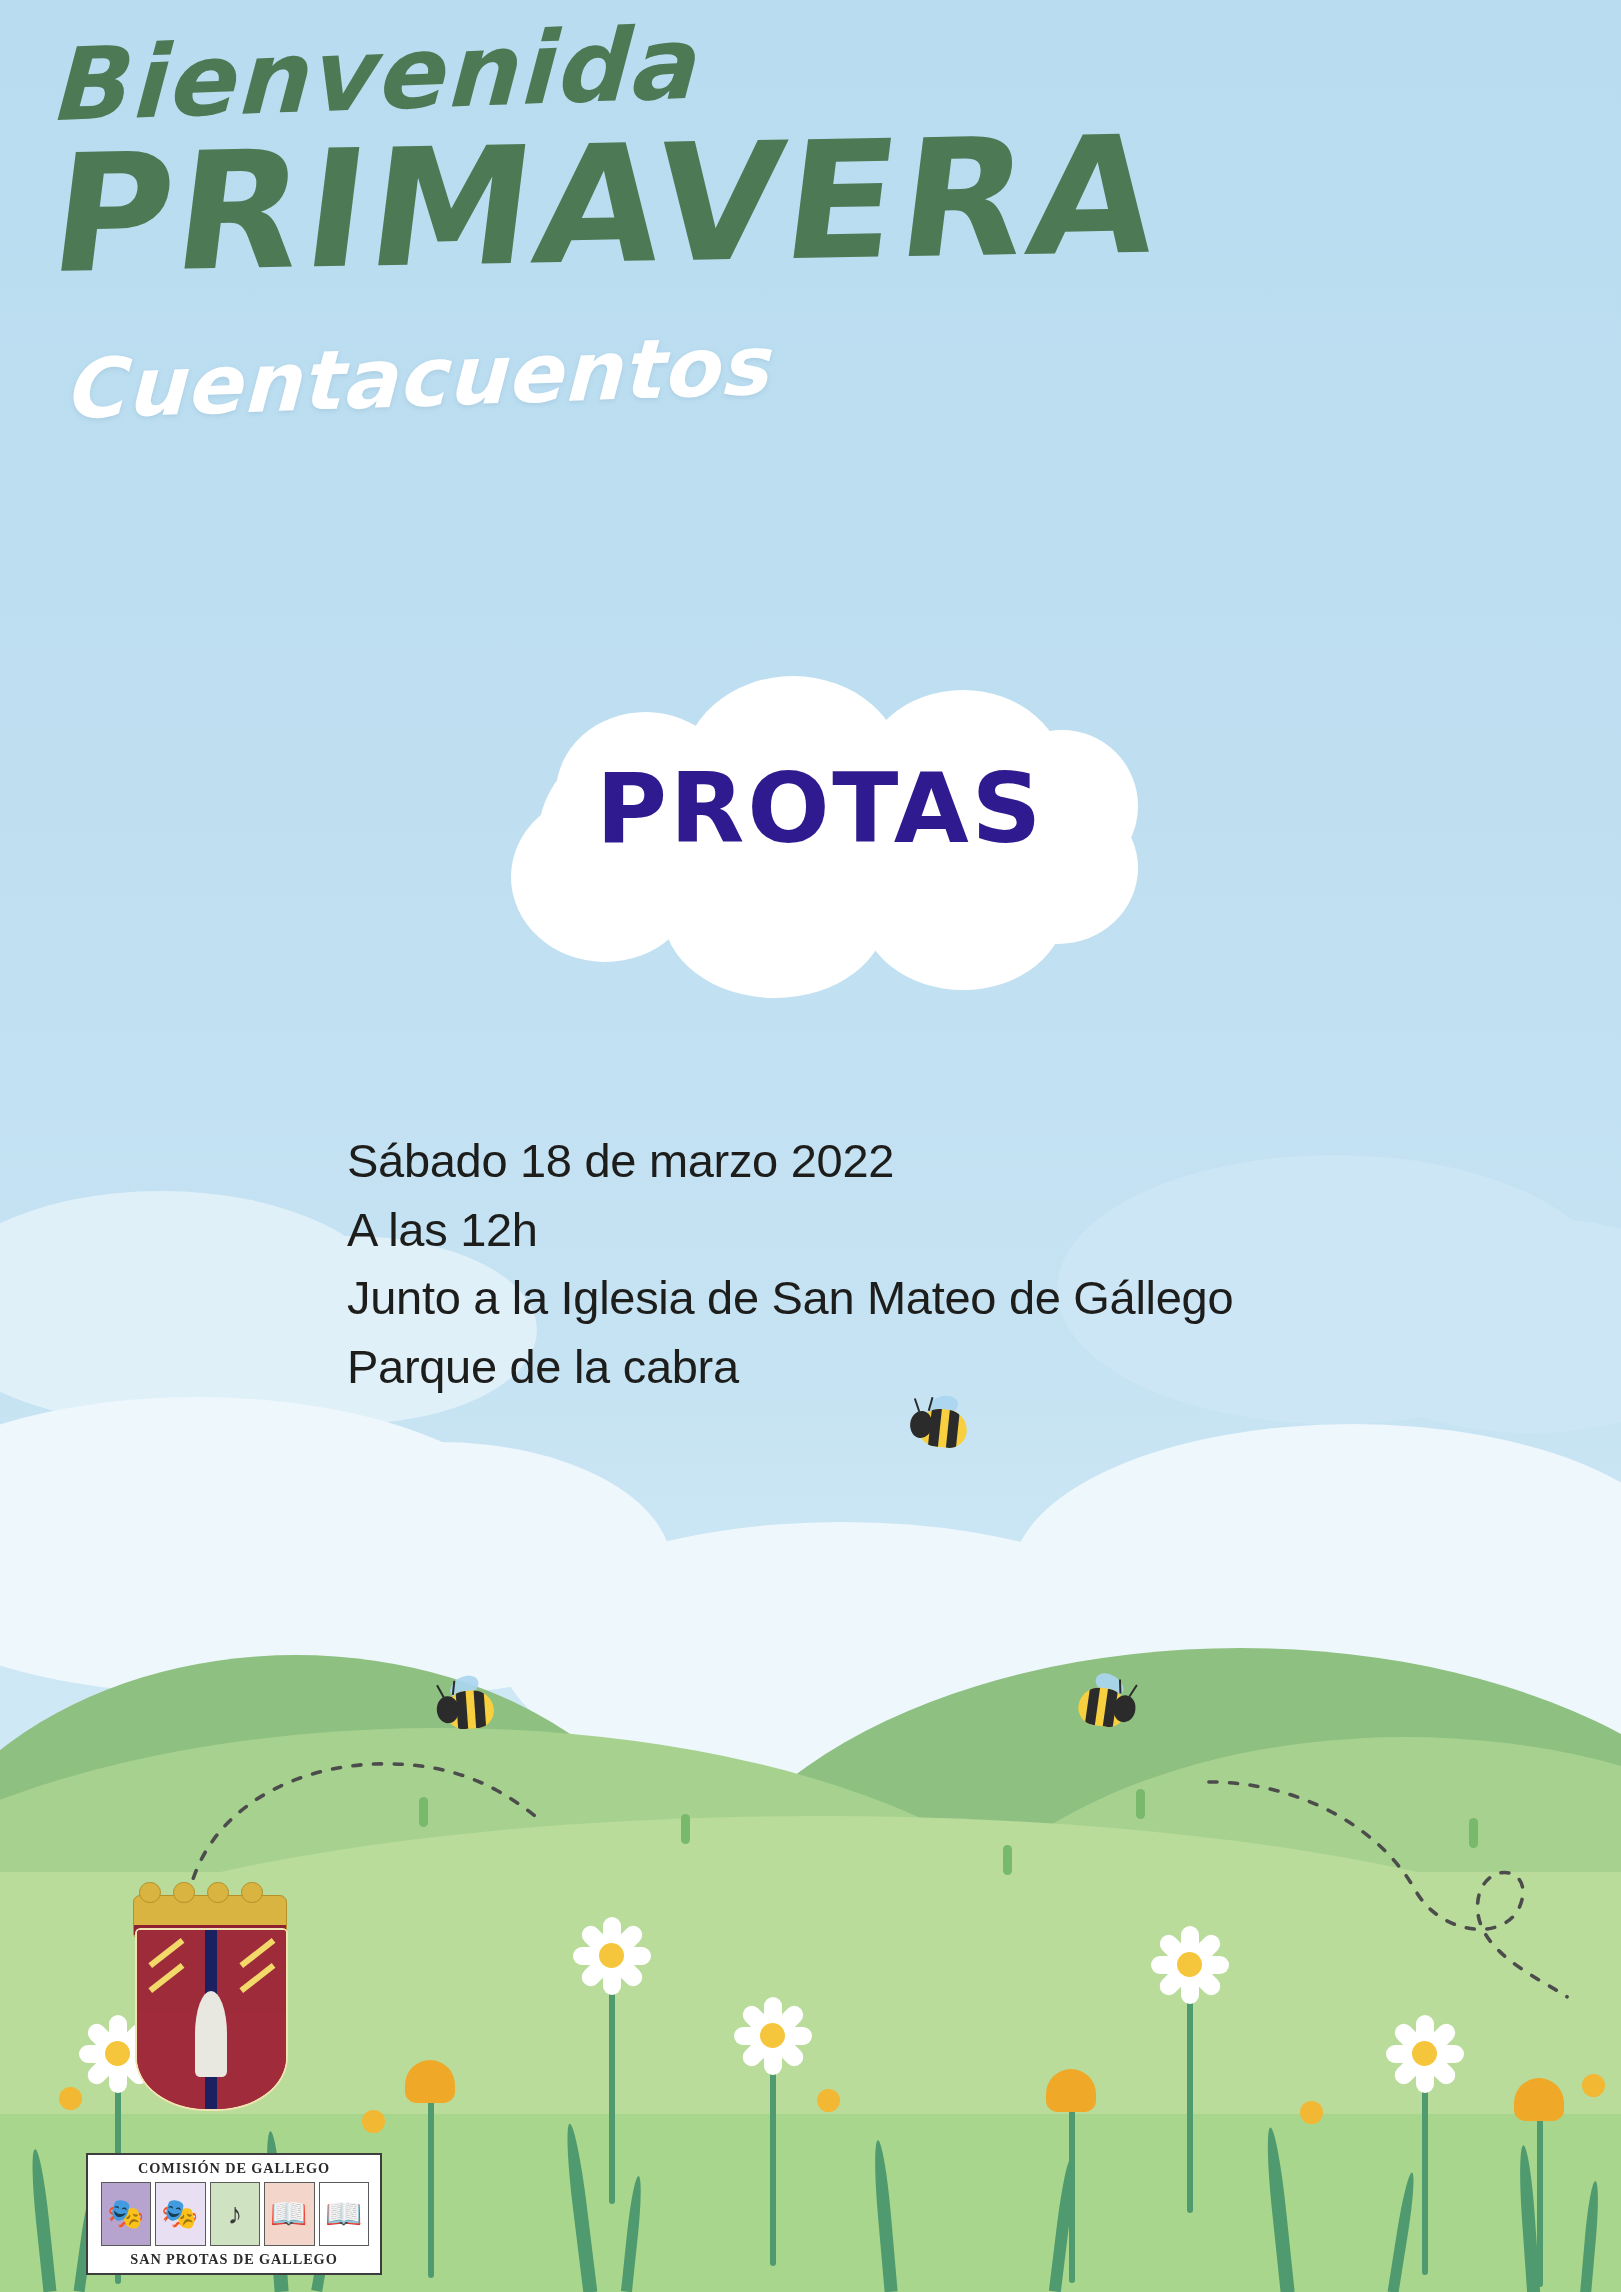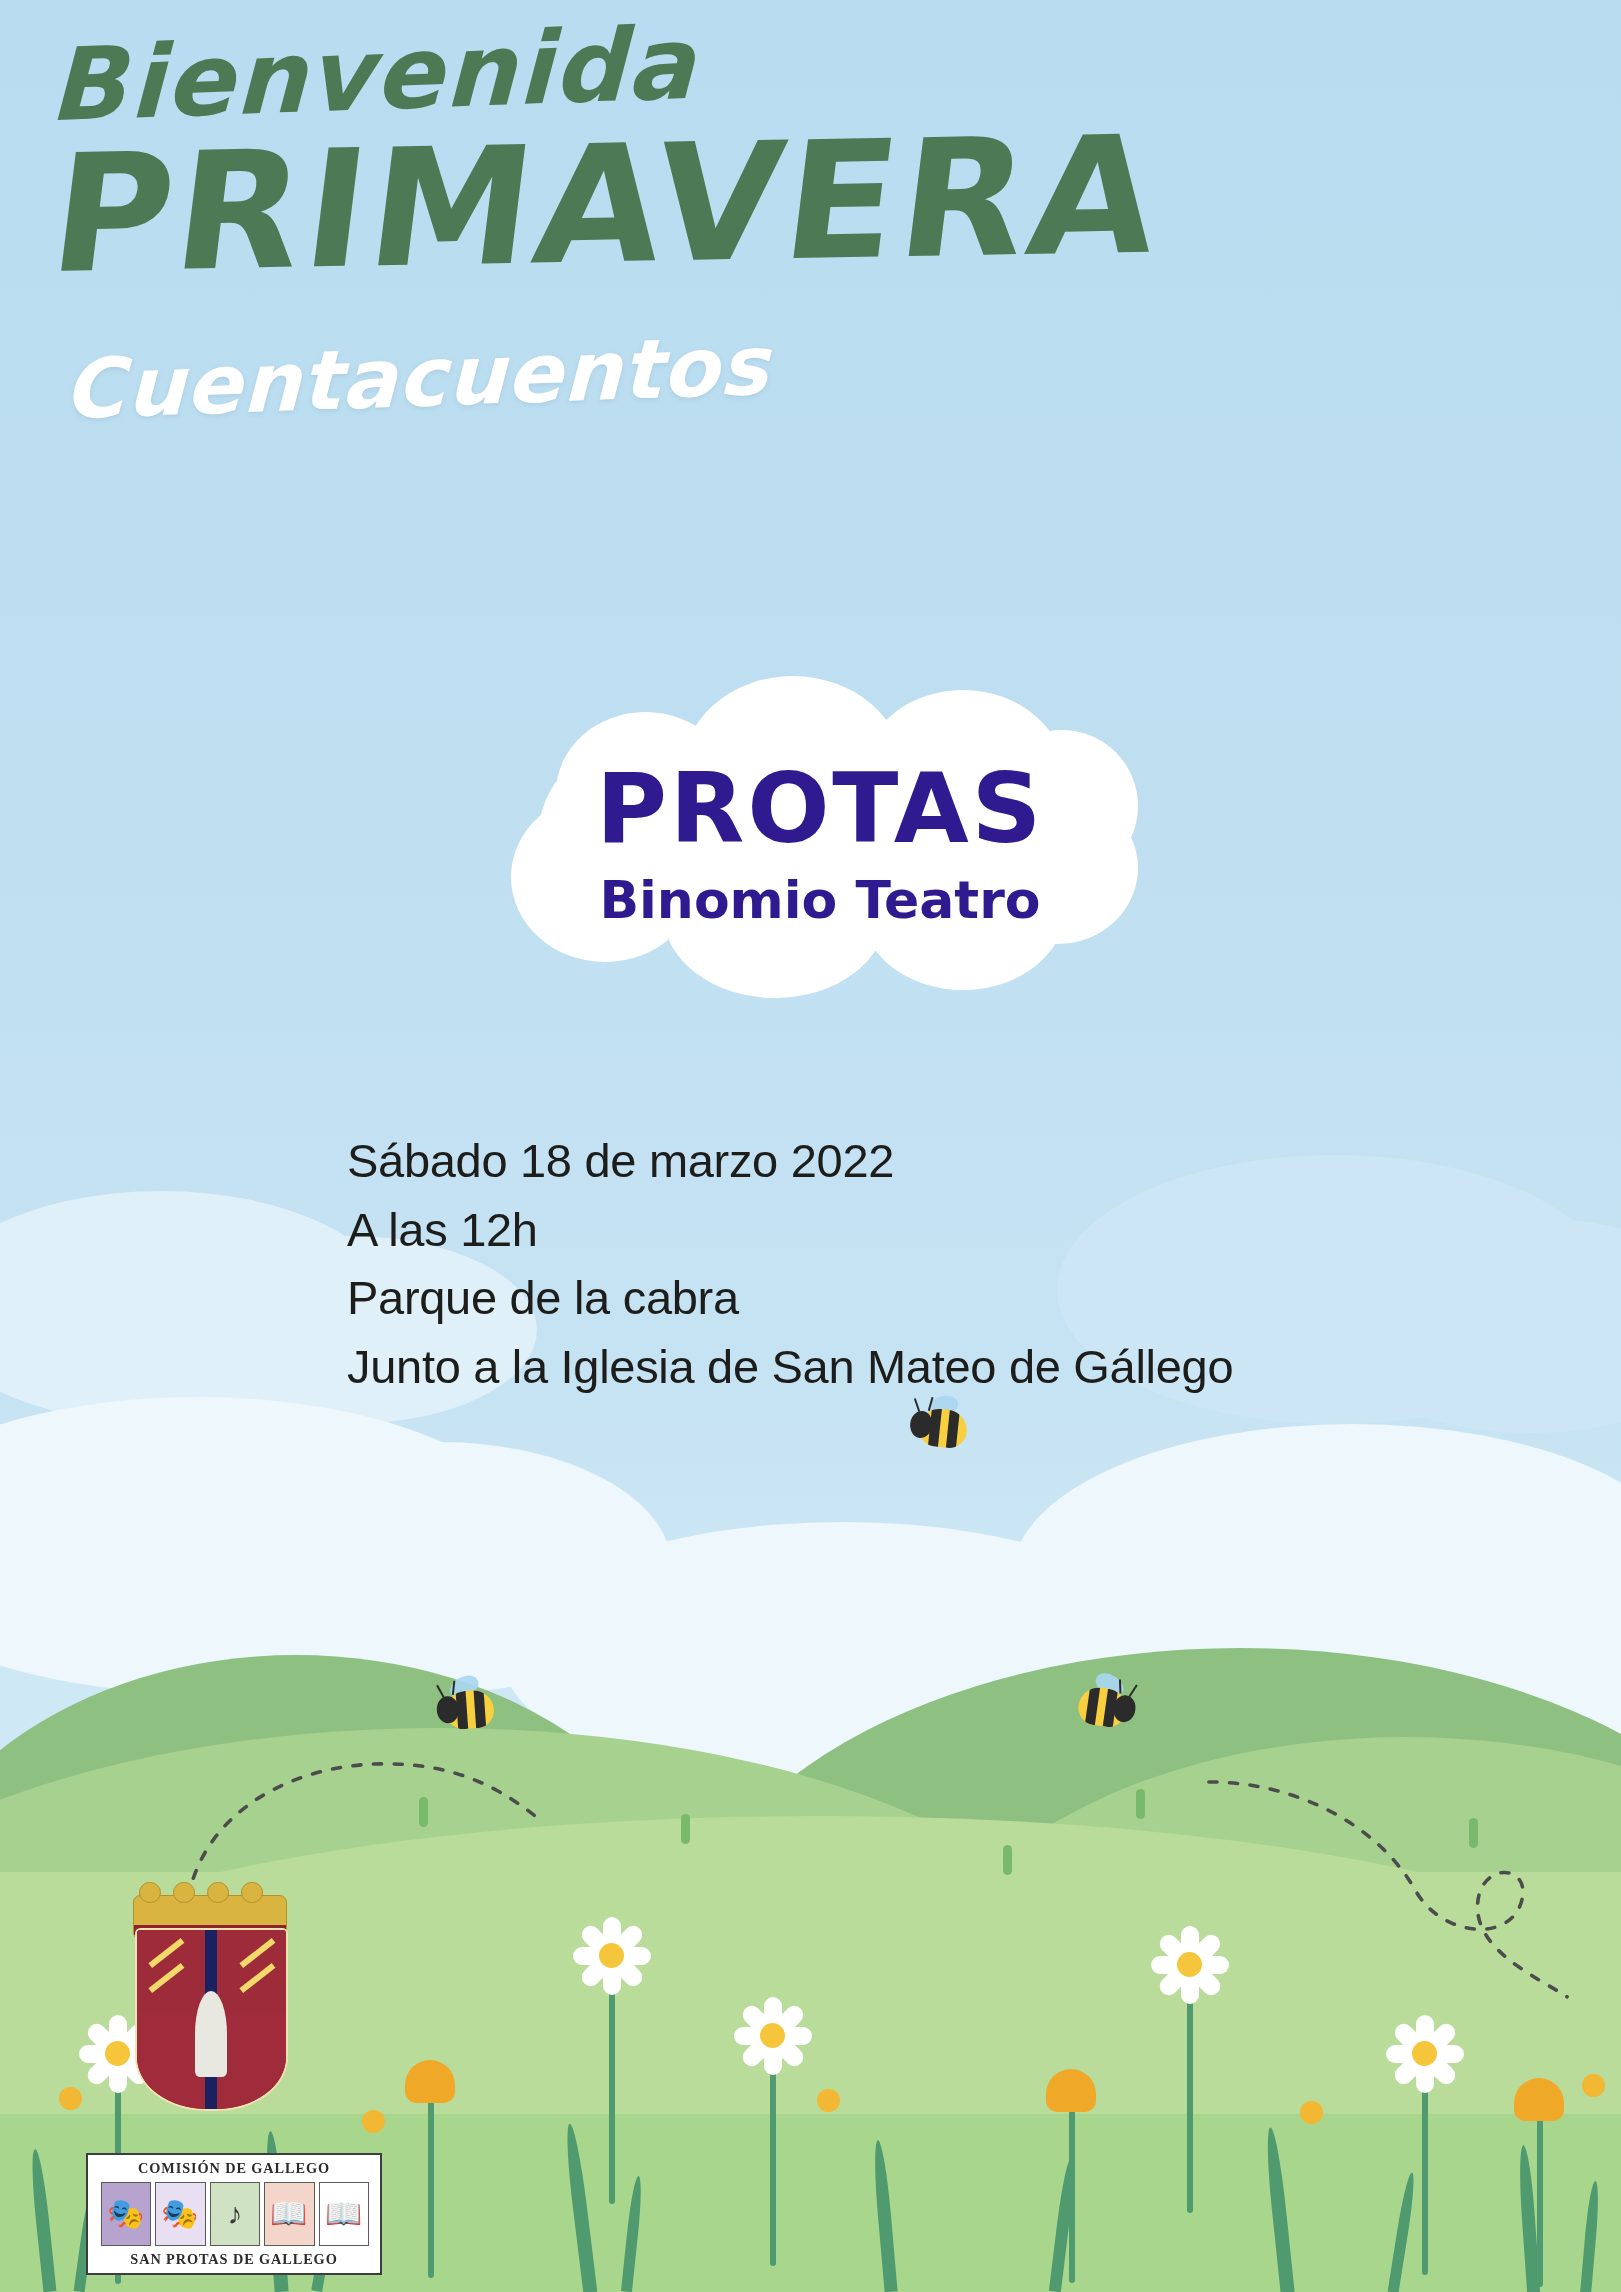--- a/index.html
+++ b/index.html
@@ -419,29 +419,28 @@
     <div class="lobe" style="left:179px; top:0px; width:224px; height:197px;"></div>
     <div class="lobe" style="left:358px; top:14.3px; width:206px; height:179px;"></div>
     <div class="lobe" style="left:484px; top:54px; width:152px; height:152px;"></div>
     <div class="lobe" style="left:9px; top:116px; width:188px; height:170px;"></div>
     <div class="lobe" style="left:161px; top:152px; width:224px; height:170px;"></div>
     <div class="lobe" style="left:358px; top:148px; width:206px; height:166px;"></div>
     <div class="lobe" style="left:475px; top:116px; width:161px; height:152px;"></div>
     <div class="body"></div>
     <div class="bubble-text">
       <div class="protas">PROTAS</div>
-      <div class="binomio">Binomio Teatro</div>
     </div>
   </div>
 
   <div class="details">
     <div>Sábado 18 de marzo 2022</div>
     <div>A las 12h</div>
+    <div>Junto a la Iglesia de San Mateo de Gállego</div>
     <div>Parque de la cabra</div>
-    <div>Junto a la Iglesia de San Mateo de Gállego</div>
   </div>
 
   <div class="hill hill-back-left"></div>
   <div class="hill hill-back-right"></div>
   <div class="hill hill-mid"></div>
   <div class="hill hill-mid2"></div>
   <div class="ground-top"></div>
   <div class="ground"></div>
   <div class="grass-strip"></div>
 

